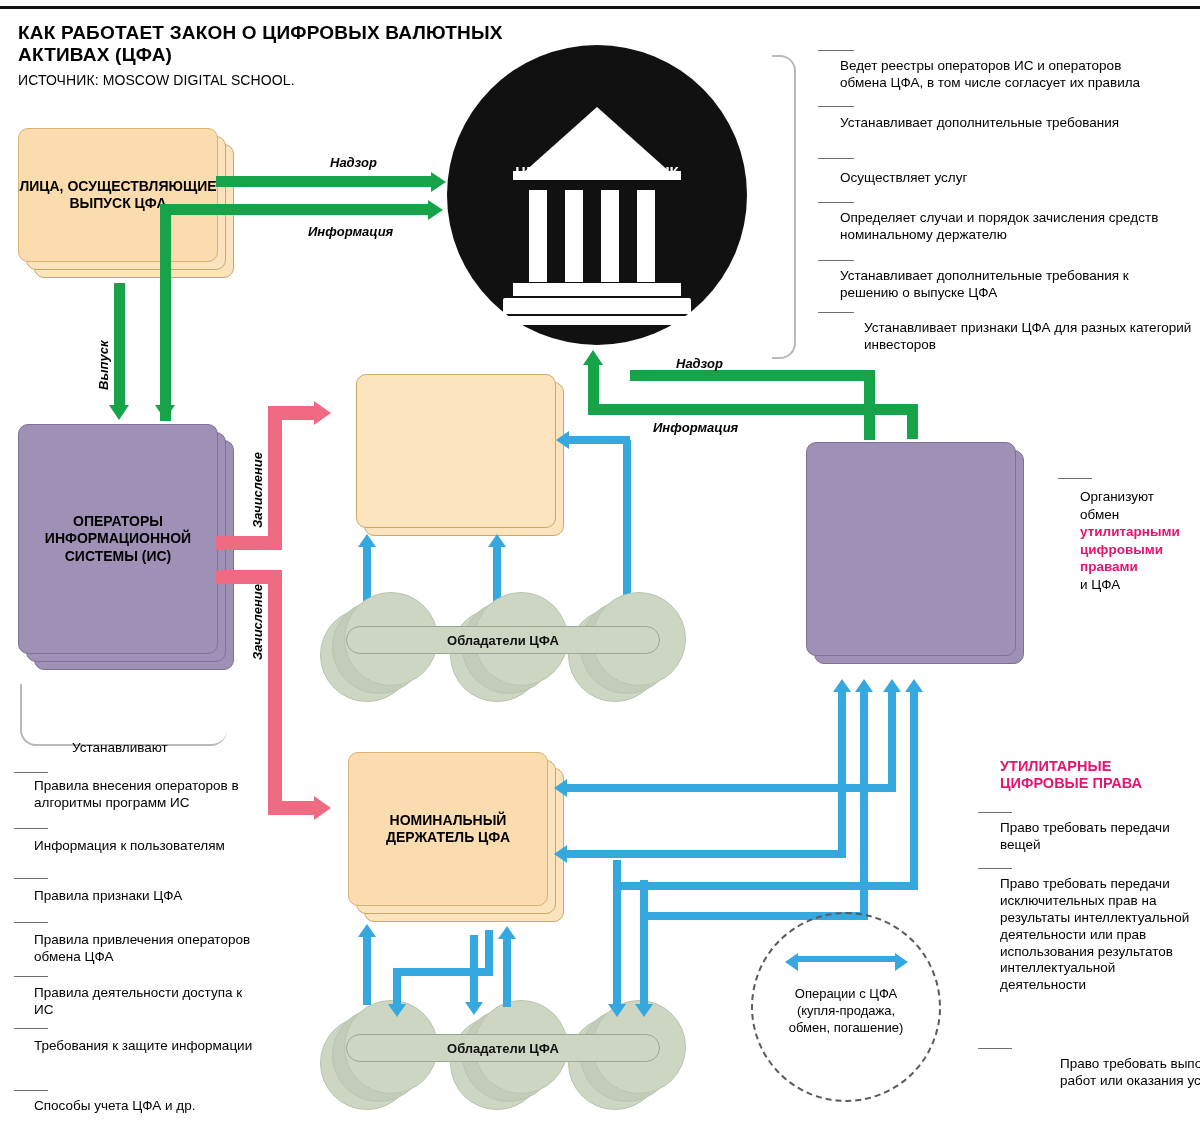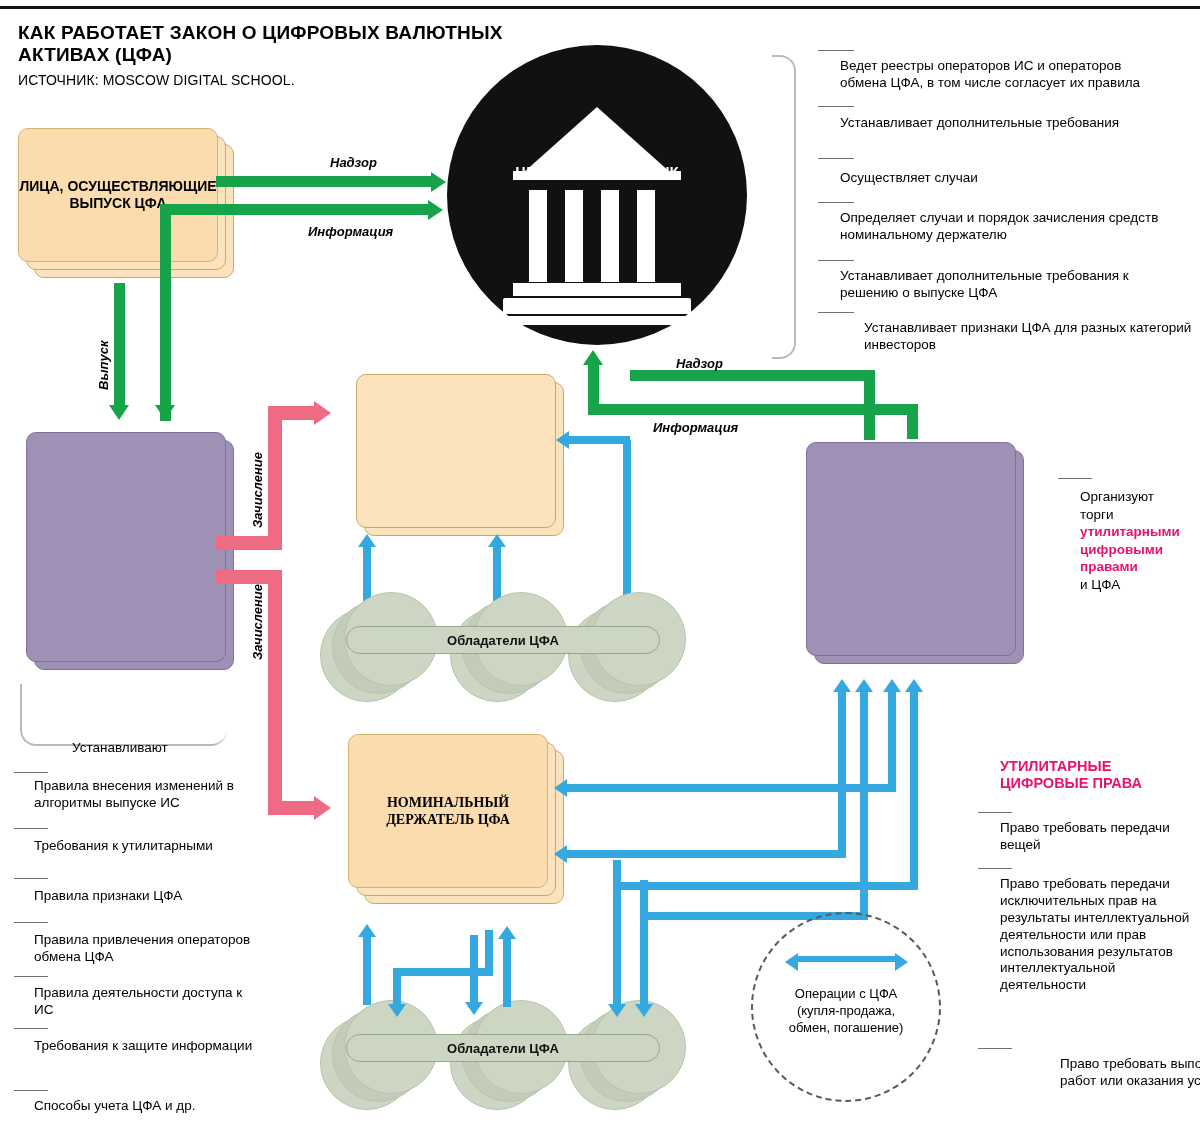--- a/index.html
+++ b/index.html
@@ -120,28 +120,29 @@
 
 <div class="stack" style="left:18px;top:128px;width:230px;height:155px;">
   <div class="sh" style="left:16px;top:16px;width:198px;height:132px;"></div>
   <div class="sh" style="left:8px;top:8px;width:198px;height:132px;"></div>
   <div class="box orange" style="width:198px;height:132px;">ЛИЦА, ОСУЩЕСТВЛЯЮЩИЕ ВЫПУСК ЦФА</div>
 </div>
 
 <div class="stack purple" style="left:18px;top:424px;width:240px;height:255px;">
   <div class="sh" style="left:16px;top:16px;width:198px;height:228px;border-radius:10px;"></div>
   <div class="sh" style="left:8px;top:8px;width:198px;height:228px;border-radius:10px;"></div>
+  <div class="box purple" style="width:198px;height:228px;">ОПЕРАТОРЫ ИНФОРМАЦИОННОЙ СИСТЕМЫ (ИС)</div>
 </div>
 
 <div class="stack" style="left:348px;top:366px;width:230px;height:175px;">
   <div class="sh" style="left:16px;top:16px;width:198px;height:152px;"></div>
   <div class="sh" style="left:8px;top:8px;width:198px;height:152px;"></div>
 </div>
 
-<div class="stack" style="left:348px;top:734px;width:230px;height:175px;font-family:Liberation Serif, serif;">
+<div class="stack" style="left:348px;top:752px;width:230px;height:175px;">
   <div class="sh" style="left:16px;top:16px;width:198px;height:152px;"></div>
   <div class="sh" style="left:8px;top:8px;width:198px;height:152px;"></div>
   <div class="box orange" style="width:198px;height:152px;">НОМИНАЛЬНЫЙ ДЕРЖАТЕЛЬ ЦФА</div>
 </div>
 
 <div class="stack purple" style="left:798px;top:434px;width:250px;height:240px;">
   <div class="sh" style="left:16px;top:16px;width:208px;height:212px;border-radius:10px;"></div>
   <div class="sh" style="left:8px;top:8px;width:208px;height:212px;border-radius:10px;"></div>
 </div>
 
@@ -256,50 +257,50 @@
 <div class="seg blue abs" style="left:910px;top:690px;width:8px;height:200px;"></div>
 <div class="ah ah-up-b abs" style="left:905px;top:679px;"></div>
 <div class="seg blue abs" style="left:613px;top:882px;width:305px;height:8px;"></div>
 
 <div class="bracket abs" style="left:772px;top:55px;width:22px;height:300px;border-radius:0 16px 16px 0;"></div>
 <div class="tick abs" style="left:818px;top:50px;width:36px;"></div>
 <div class="li abs" style="left:840px;top:58px;width:330px;">Ведет реестры операторов ИС и операторов обмена ЦФА, в том числе согласует их правила</div>
 <div class="tick abs" style="left:818px;top:106px;width:36px;"></div>
 <div class="li abs" style="left:840px;top:115px;width:340px;">Устанавливает дополнительные требования</div>
 <div class="tick abs" style="left:818px;top:158px;width:36px;"></div>
-<div class="li abs" style="left:840px;top:170px;width:340px;">Осуществляет случаи</div>
+<div class="li abs" style="left:840px;top:170px;width:340px;">Осуществляет услуг</div>
 <div class="tick abs" style="left:818px;top:202px;width:36px;"></div>
 <div class="li abs" style="left:840px;top:210px;width:340px;">Определяет случаи и порядок зачисления средств номинальному держателю</div>
 <div class="tick abs" style="left:818px;top:260px;width:36px;"></div>
 <div class="li abs" style="left:840px;top:268px;width:340px;">Устанавливает дополнительные требования к решению о выпуске ЦФА</div>
 <div class="tick abs" style="left:818px;top:312px;width:36px;"></div>
 <div class="li abs" style="left:864px;top:320px;width:340px;">Устанавливает признаки ЦФА для разных категорий инвесторов</div>
 
 <div class="bracket-left abs" style="left:20px;top:684px;width:205px;height:60px;border-radius:0 0 16px 16px;border-top:none;"></div>
 <div class="li abs" style="left:72px;top:740px;width:220px;font-weight:normal;">Устанавливают</div>
 
 <div class="tick abs" style="left:14px;top:772px;width:34px;"></div>
-<div class="li abs" style="left:34px;top:778px;width:240px;">Правила внесения изменений в алгоритмы выпуске ИС</div>
+<div class="li abs" style="left:34px;top:778px;width:240px;">Правила внесения операторов в алгоритмы программ ИС</div>
 <div class="tick abs" style="left:14px;top:828px;width:34px;"></div>
-<div class="li abs" style="left:34px;top:838px;width:240px;">Требования к утилитарными</div>
+<div class="li abs" style="left:34px;top:838px;width:240px;">Информация к пользователям</div>
 <div class="tick abs" style="left:14px;top:878px;width:34px;"></div>
 <div class="li abs" style="left:34px;top:888px;width:240px;">Правила признаки ЦФА</div>
 <div class="tick abs" style="left:14px;top:922px;width:34px;"></div>
 <div class="li abs" style="left:34px;top:932px;width:230px;">Правила привлечения операторов обмена ЦФА</div>
 <div class="tick abs" style="left:14px;top:976px;width:34px;"></div>
 <div class="li abs" style="left:34px;top:985px;width:230px;">Правила деятельности доступа к ИС</div>
 <div class="tick abs" style="left:14px;top:1028px;width:34px;"></div>
 <div class="li abs" style="left:34px;top:1038px;width:230px;">Требования к защите информации</div>
 <div class="tick abs" style="left:14px;top:1090px;width:34px;"></div>
 <div class="li abs" style="left:34px;top:1098px;width:250px;">Способы учета ЦФА и др.</div>
 
 <div class="tick abs" style="left:1058px;top:478px;width:34px;"></div>
 <div class="li abs" style="left:1080px;top:488px;width:115px;line-height:1.3;">
   <span>Организуют</span><br>
-  <span>торги</span><br>
+  <span>обмен</span><br>
   <span class="magenta">утилитарными цифровыми правами</span><br>
   <span>и ЦФА</span>
 </div>
 
 <div id="utility-title">УТИЛИТАРНЫЕ ЦИФРОВЫЕ ПРАВА</div>
 <div class="tick abs" style="left:978px;top:812px;width:34px;"></div>
 <div class="li abs" style="left:1000px;top:820px;width:190px;">Право требовать передачи вещей</div>
 <div class="tick abs" style="left:978px;top:868px;width:34px;"></div>
 <div class="li abs" style="left:1000px;top:876px;width:195px;">Право требовать передачи исключительных прав на результаты интеллектуальной деятельности или прав использования результатов интеллектуальной деятельности</div>
 <div class="tick abs" style="left:978px;top:1048px;width:34px;"></div>

